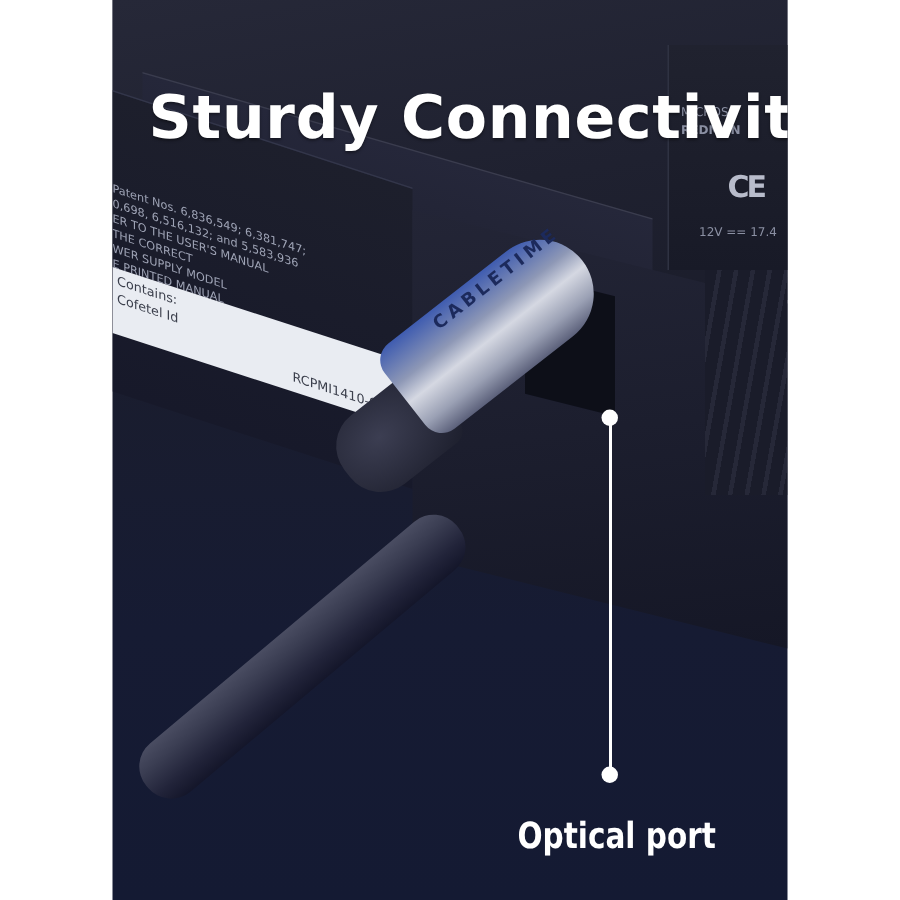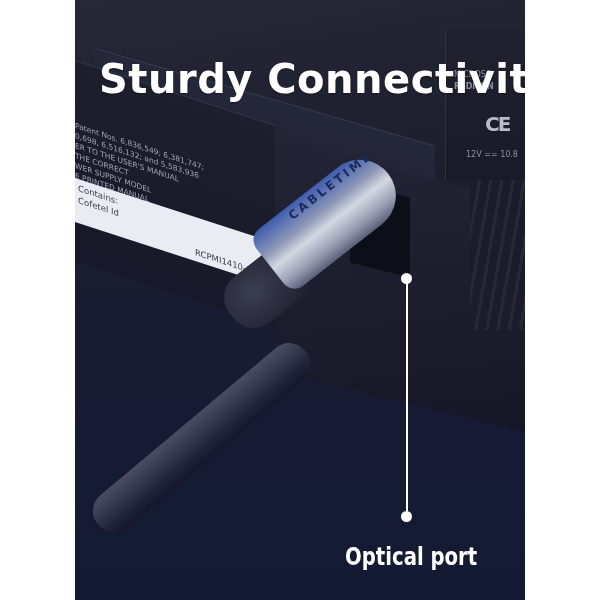--- a/index.html
+++ b/index.html
@@ -60,21 +60,21 @@
       <div class="label-text" style="left:0;top:120px;">R PATENT INFORMATION</div>
     </div>
     <div class="white-strip">
       <div class="strip-text" style="left:3px;top:4px;">Contains:</div>
       <div class="strip-text" style="left:3px;top:16px;">Cofetel Id</div>
       <div class="strip-text" style="left:120px;top:30px;">RCPMI1410-0283</div>
     </div>
     <div class="ce-plate">
       <div class="ms-text" style="left:8px;top:40px;">MICROSO</div>
       <div class="ms-text" style="left:8px;top:52px;font-weight:bold;">REDMON</div>
-      <div class="ms-text" style="left:20px;top:120px;">12V == 10.8</div>
+      <div class="ms-text" style="left:20px;top:120px;">12V == 17.4</div>
     </div>
     <div class="ce-mark">CE</div>
     <div class="port-housing"></div>
     <div class="port-hole"></div>
     <div class="fins"></div>
   </div>
 
   <div class="cable-wire"></div>
   <div class="cable-neck"></div>
   <div class="cable-metal"></div>

